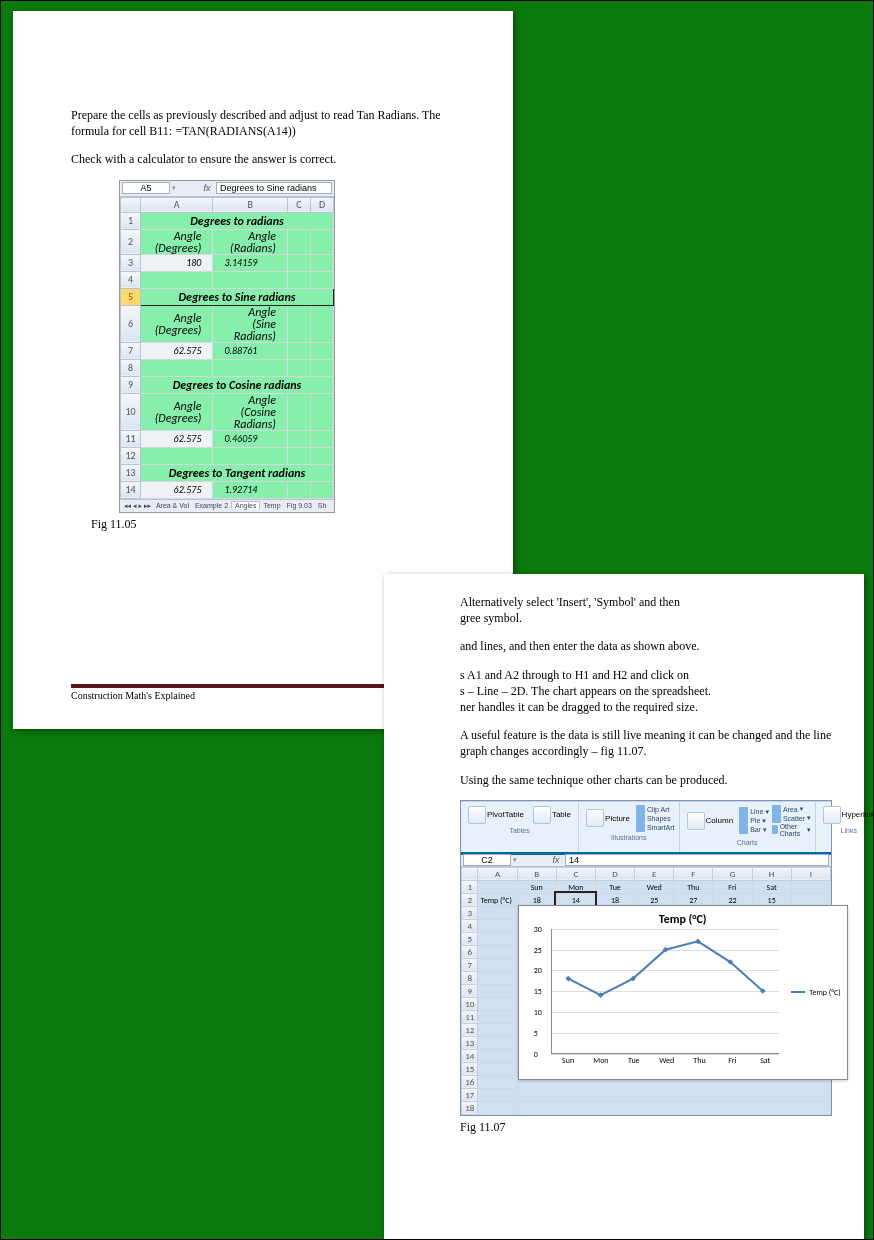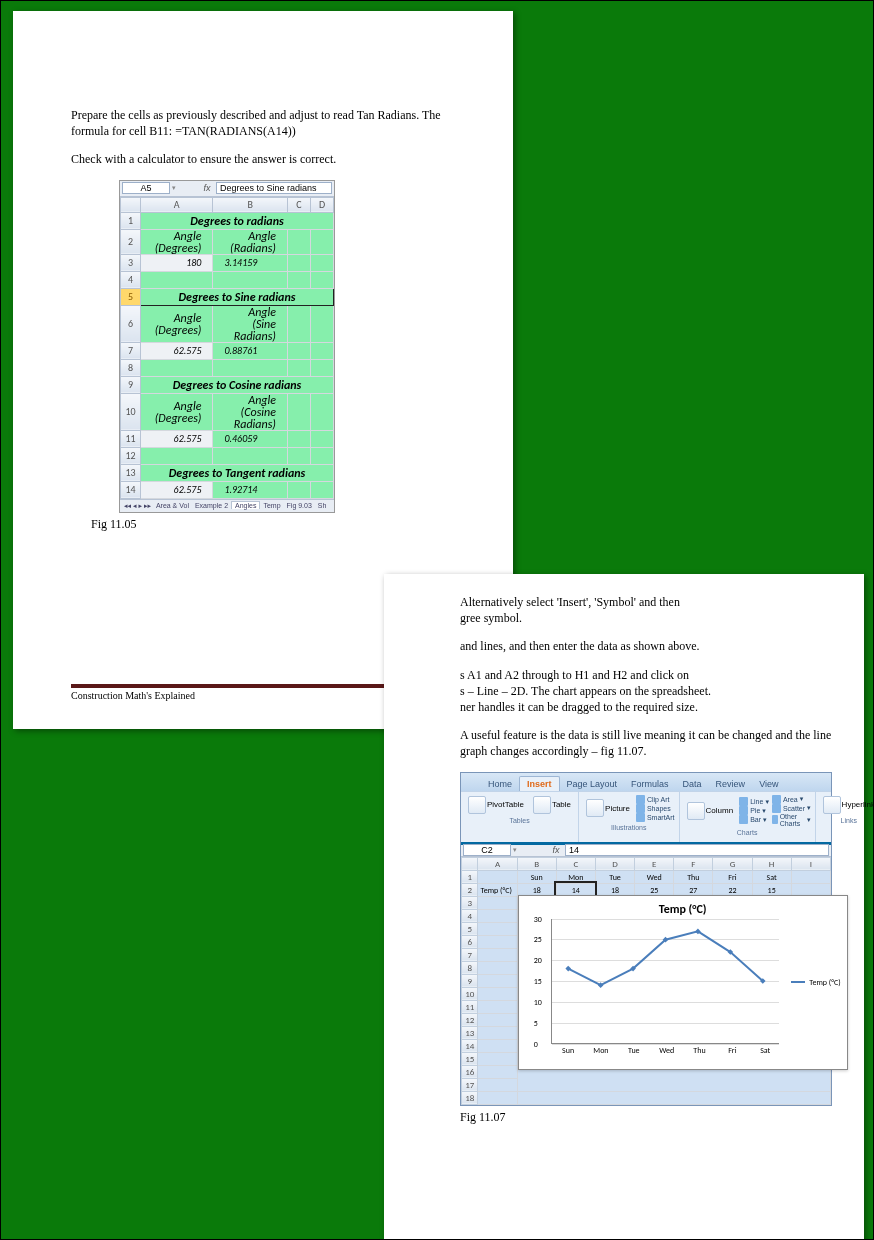--- a/index.html
+++ b/index.html
@@ -208,32 +208,24 @@
     <span>Alternatively select 'Insert', 'Symbol' and then</span><br>
     <span>gree symbol.</span>
   </p>
   <p class="body-text">and lines, and then enter the data as shown above.</p>
   <p class="body-text">
     <span>s A1 and A2 through to H1 and H2 and click on</span><br>
     <span>s – Line – 2D. The chart appears on the spreadsheet.</span><br>
     <span>ner handles it can be dragged to the required size.</span>
   </p>
   <p class="body-text">A useful feature is the data is still live meaning it can be changed and the line graph changes accordingly – fig 11.07.</p>
+  <p class="body-text">Using the same technique other charts can be produced.</p>
 
   <div class="fig rb" style="margin-left:0;">
 
-    <div class="rb-tabs">
-      <div>Home</div>
-      <div class="act">Insert</div>
-      <div>Page Layout</div>
-      <div>Formulas</div>
-      <div>Data</div>
-      <div>Review</div>
-      <div>View</div>
-    </div>
     <div class="rb-body">
       <div class="rb-grp">
         <div class="rb-row">
           <div class="btn-lg">
               <div class="ic"></div>
               <span>PivotTable</span>
             </div>
           <div class="btn-lg">
               <div class="ic"></div>
               <span>Table</span>

